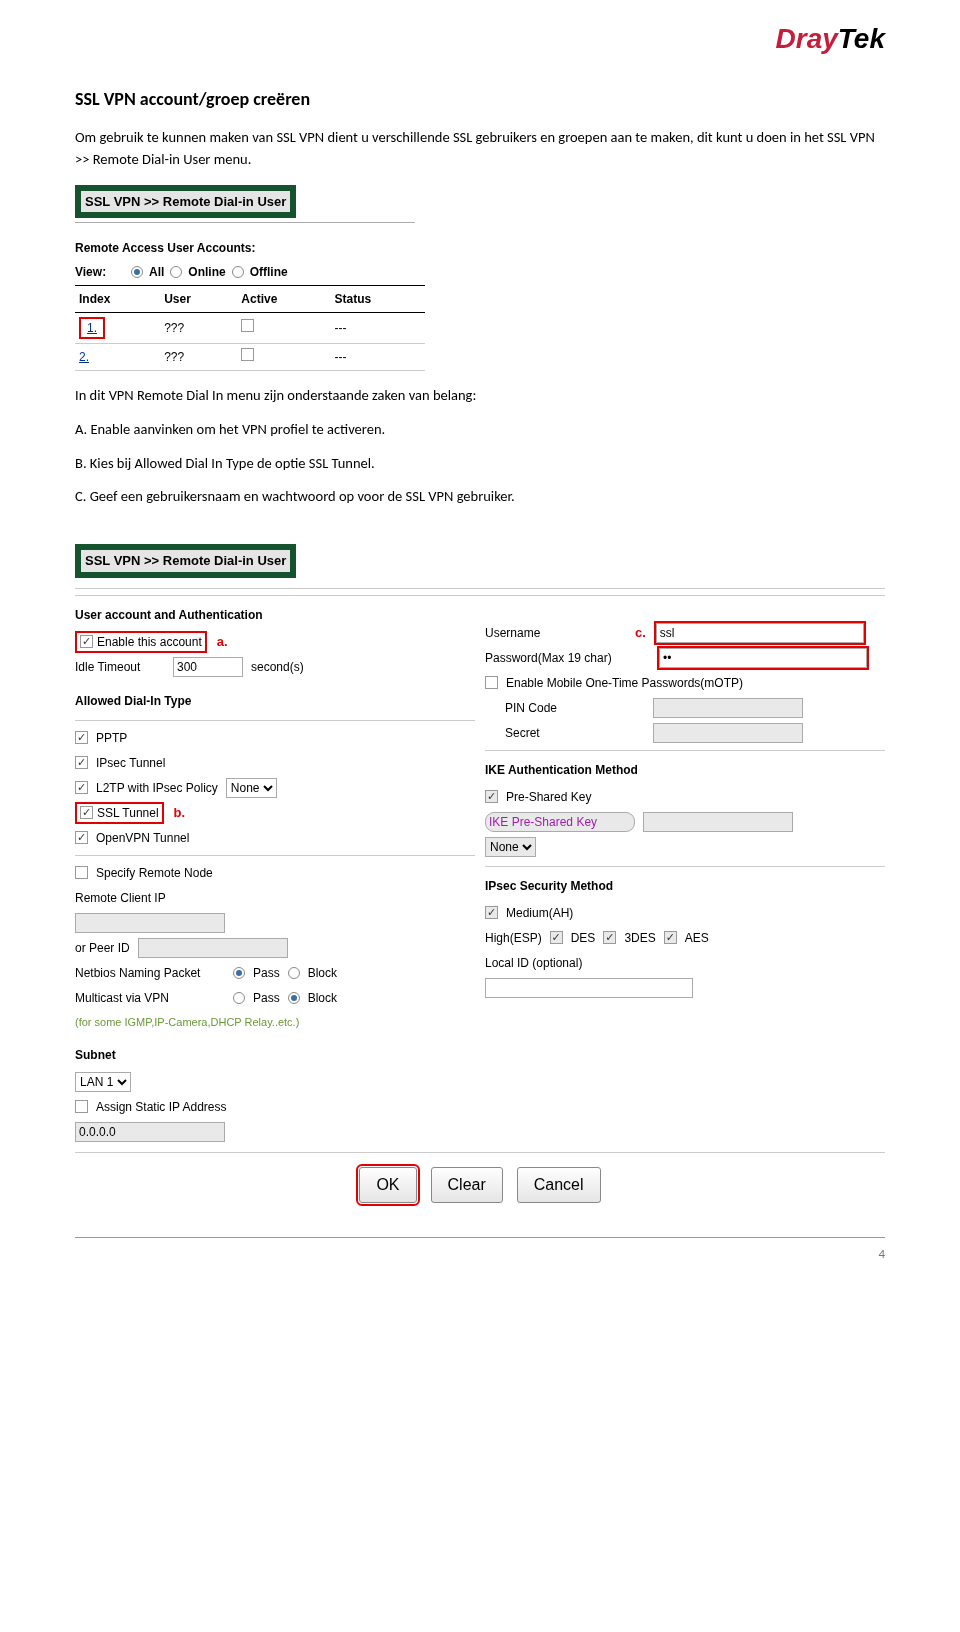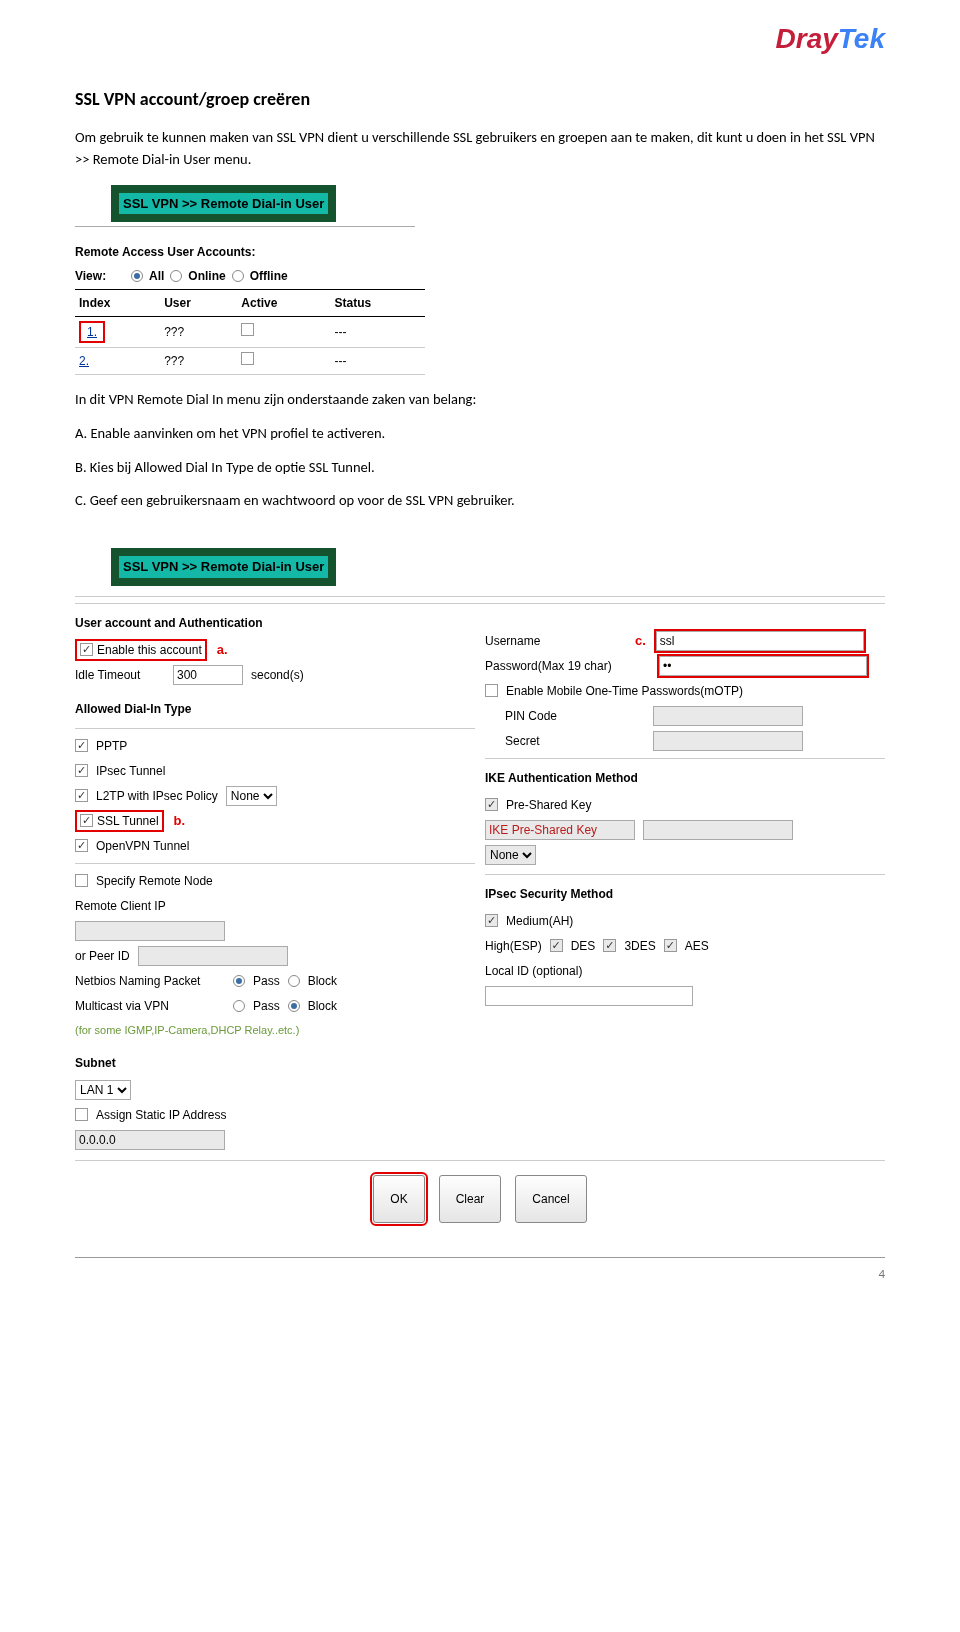--- a/index.html
+++ b/index.html
@@ -1,24 +1,24 @@
 <!DOCTYPE html>
 <html><head>
 <meta charset="utf-8">
 <style>
 * { box-sizing: border-box; margin: 0; padding: 0; }
 body { font-family: Calibri, Arial, sans-serif; background: #fff; width: 960px; margin: 0 auto; padding: 0 75px; color: #000; font-size: 14.5px; line-height: 1.5; }
 .header-logo { text-align: right; padding: 18px 0 8px; }
 .logo-text { font-family: Arial, sans-serif; font-weight: bold; font-style: italic; font-size: 28px; }
 .logo-dray { color: #C41E3A; }
-.logo-tek { color: #3b82f6; text-align: right; }
+.logo-tek { color: #000000; text-align: right; }
 .section-title { font-weight: bold; font-size: 18px; margin: 18px 0 14px; }
 .para { margin: 0 0 8px; }
 .screenshot { margin: 14px 0; font-family: Verdana, Arial, sans-serif; font-size: 12px; }
-.breadcrumb { display: inline-block; border: 8px solid #14532d; padding: 1px 4px; font-weight: bold; font-size: 13px; background: #14b8a6; margin-left: 36px; }
+.breadcrumb { display: inline-block; border: 6px solid #14532d; padding: 1px 4px; font-weight: bold; font-size: 13px; background: #e5e5e5; }
 .subhead { font-weight: bold; margin: 16px 0 6px; font-size: 12px; }
 .row { display: flex; align-items: center; gap: 6px; margin: 4px 0; }
 .row .lbl { font-weight: bold; font-size: 12px; min-width: 50px; }
 .radio { width: 12px; height: 12px; border: 1px solid #888; border-radius: 50%; display: inline-block; position: relative; background: #fff; }
 .radio.checked::after { content: ""; position: absolute; width: 6px; height: 6px; background: #3a6ea5; border-radius: 50%; top: 2px; left: 2px; }
 .cb { width: 13px; height: 13px; border: 1px solid #999; display: inline-flex; align-items: center; justify-content: center; font-size: 11px; background: #fff; color: #333; }
 .cb.checked::after { content: "✓"; }
 table.remote { border-collapse: collapse; width: 350px; font-size: 12px; }
 table.remote th { text-align: left; border-bottom: 1px solid #000; padding: 4px 14px 4px 4px; font-weight: bold; border-top: 1px solid #000;}
 table.remote td { padding: 4px 14px 4px 4px; border-bottom: 1px solid #ccc; }
@@ -32,21 +32,21 @@
 .fld .flabel { min-width: 140px; }
 input.tbox { border: 1px solid #aaa; padding: 1px 3px; font-size: 12px; height: 20px; background: #fff; }
 input.tbox.small { width: 70px; }
 input.tbox.med { width: 150px; }
 input.tbox.big { width: 208px; }
 select.sel { border: 1px solid #aaa; font-size: 12px; height: 20px; background: #fff; }
 .hl-box { border: 2px solid #E30000; padding: 0 3px; display: inline-flex; align-items: center; gap: 4px; }
 .ann { color: #E30000; font-weight: bold; font-size: 13px; margin: 0 2px; }
 hr.sep { border: 0; border-top: 1px solid #ccc; margin: 6px 0; }
 .btns { display: flex; gap: 14px; justify-content: center; margin: 14px 0 6px; }
-button.btn { font-size: 12px; padding: 16px 16px; border: 1px solid #888; border-radius: 3px; background: linear-gradient(#fefefe,#e5e5e5); }
+button.btn { font-size: 16px; padding: 8px 16px; border: 1px solid #888; border-radius: 3px; background: linear-gradient(#fefefe,#e5e5e5); }
 .btn.primary { outline: 2px solid #E30000; outline-offset: 1px; }
 .footer { border-top: 1px solid #999; margin-top: 22px; text-align: right; padding-top: 6px; font-size: 13px; color: #777; }
 .disabled-bg { background: #e9e9e9 !important; }
 .redbox-input { outline: 2px solid #E30000; outline-offset: 0; }
 .tiny { font-size: 11px; color: #777; font-style: italic; }
 .flabel-narrow { min-width: 80px; }
 .col .cb, .col .radio { flex-shrink: 0; }
 hr.thick { border: 0; border-top: 1px solid #aaa; margin: 4px 0 10px; width: 340px; }
 </style>
 </head>
@@ -218,21 +218,21 @@
           <span class="flabel flabel-narrow" style="margin-left:20px">Secret</span>
           <input class="tbox med disabled-bg" style="">
         </div>
       <hr class="sep">
       <div class="sec-hd">IKE Authentication Method</div>
       <div class="fld">
           <span class="cb checked disabled-bg"></span>
           <span>Pre-Shared Key</span>
         </div>
       <div class="fld">
-          <input class="tbox med disabled-bg" style="color: #b91c1c;" value="IKE Pre-Shared Key">
+          <input class="tbox med disabled-bg" style="color: #a21caf; border-radius: 9px;" value="IKE Pre-Shared Key">
           <input class="tbox med disabled-bg" style="">
         </div>
       <div class="fld">
           <select class="sel disabled-bg"><option>None</option></select>
         </div>
       <hr class="sep" style="margin-top:8px">
       <div class="sec-hd">IPsec Security Method</div>
       <div class="fld">
           <span class="cb checked disabled-bg"></span>
           <span>Medium(AH)</span>

